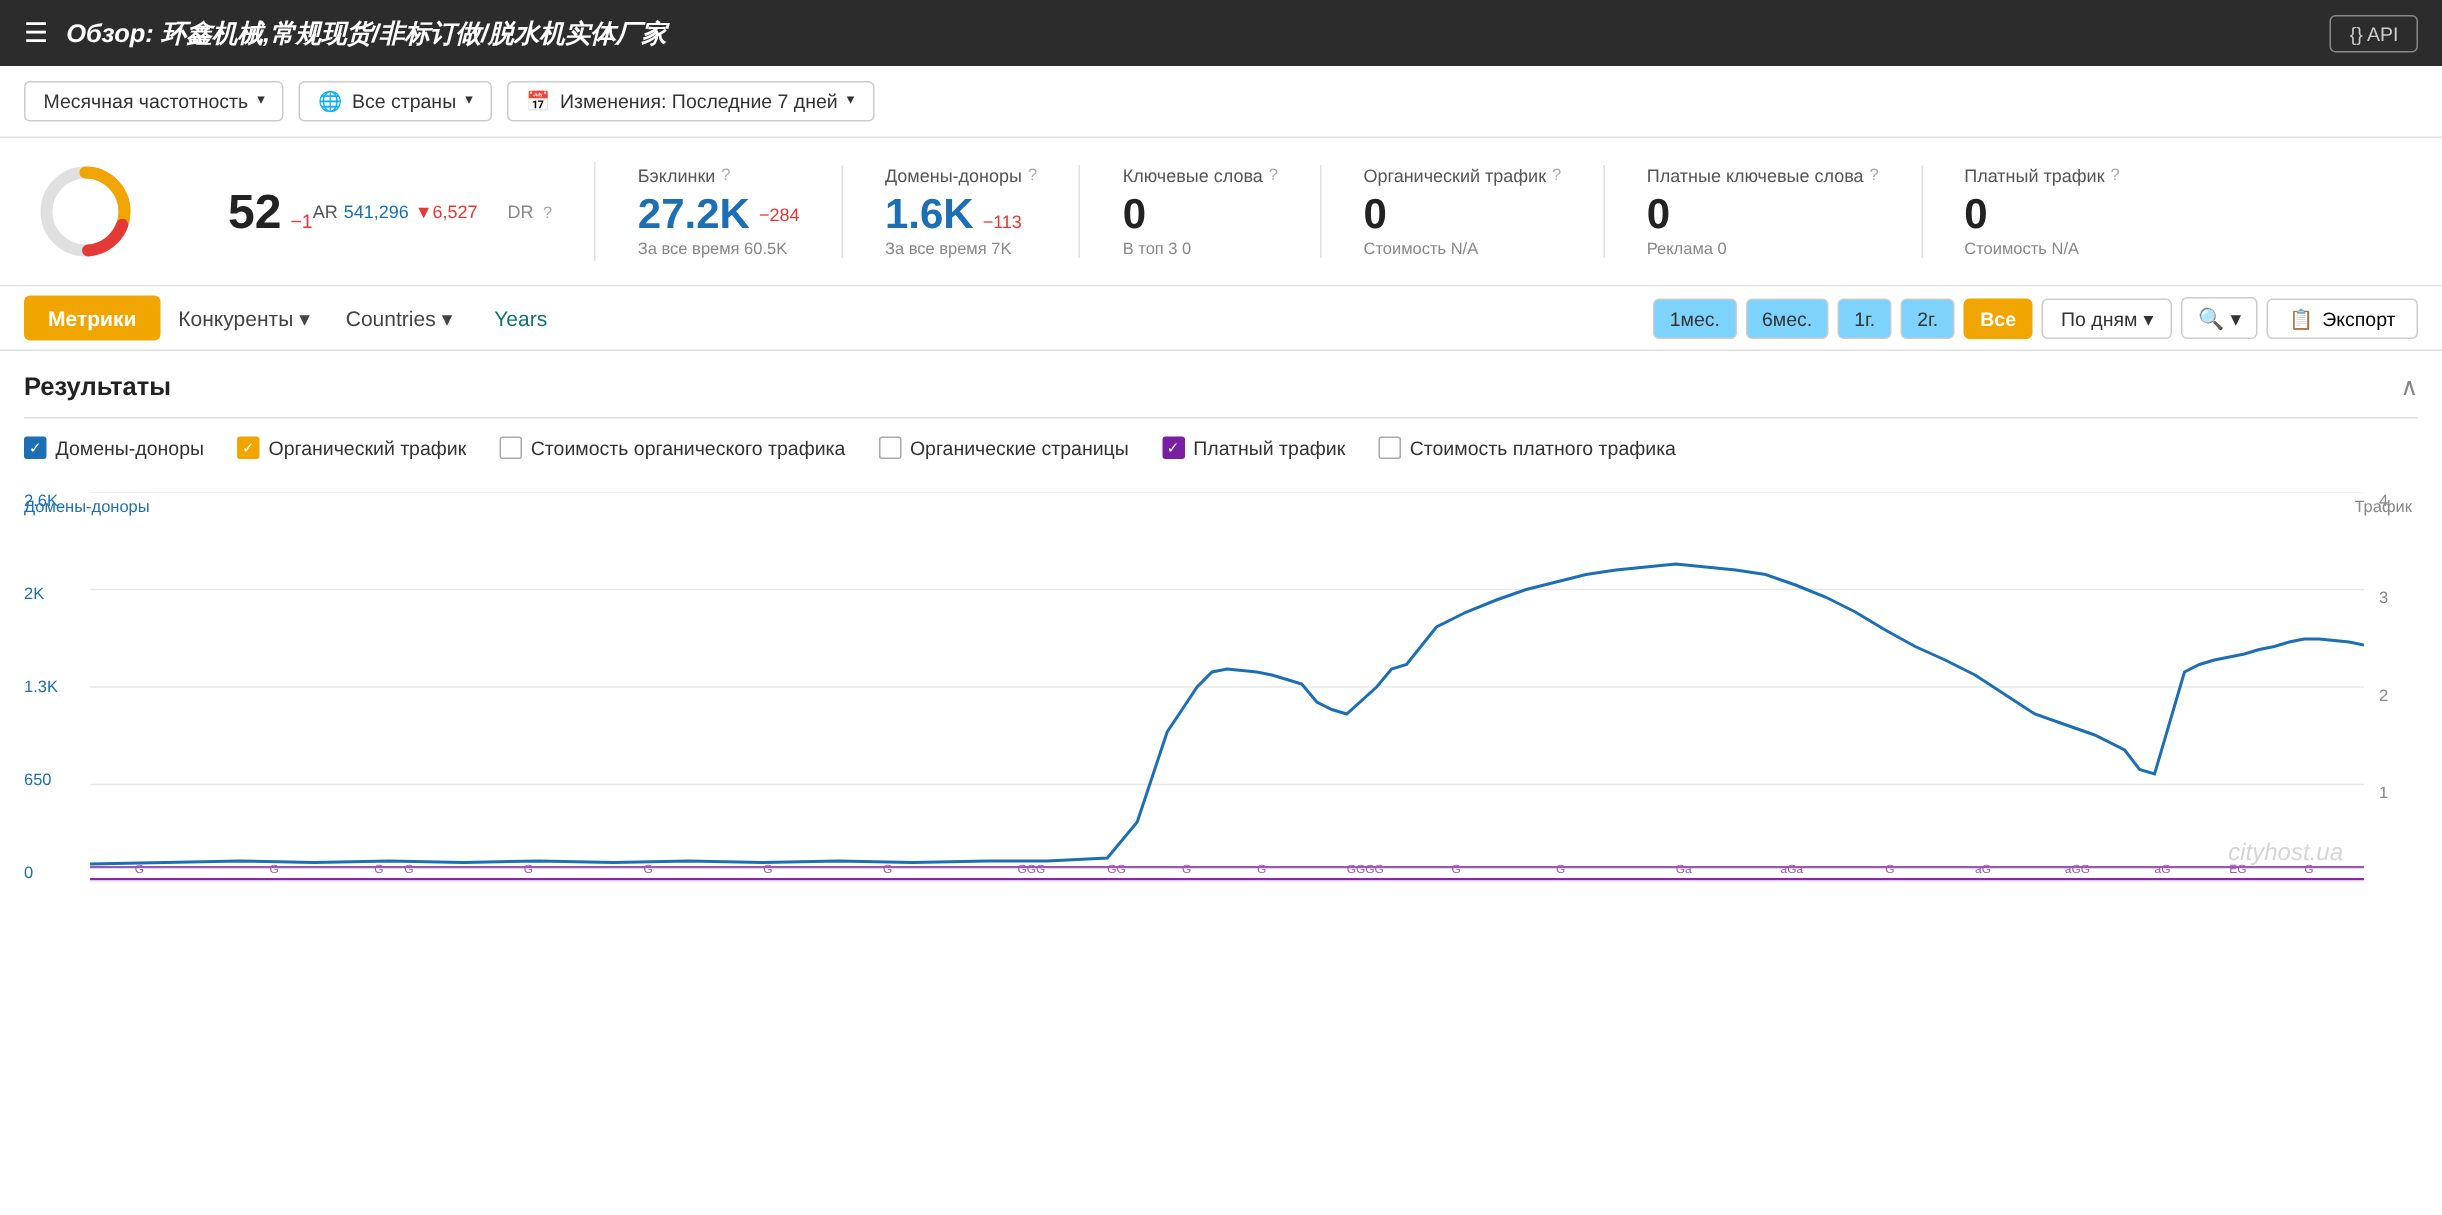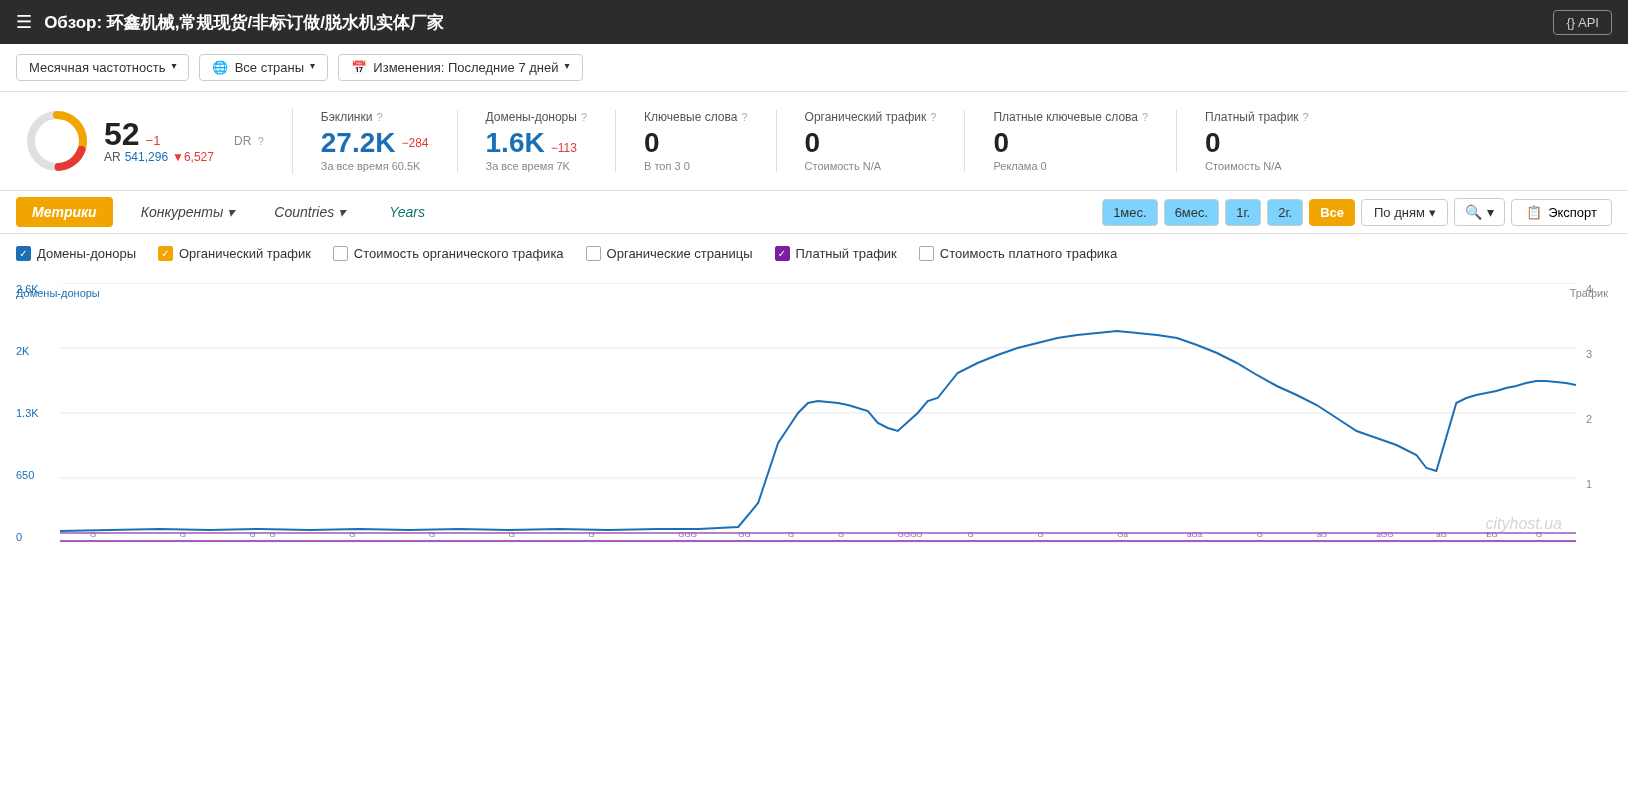--- a/index.html
+++ b/index.html
@@ -8,21 +8,21 @@
     
     .header {
       background: #2c2c2c;
       color: #fff;
       display: flex;
       align-items: center;
       justify-content: space-between;
       padding: 8px 16px;
       height: 44px;
     }
-    .header-title { font-size: 17px; font-weight: 600; }
+    .header-title { font-size: 17px; font-weight: 600; font-style: italic; }
     .api-button {
       border: 1px solid #888;
       background: #2c2c2c;
       color: #ccc;
       padding: 4px 12px;
       border-radius: 4px;
       font-size: 13px;
       cursor: pointer;
     }
     .hamburger { margin-right: 12px; cursor: pointer; font-size: 18px; }
@@ -76,37 +76,37 @@
     
     .dr-section {
       display: flex;
       align-items: center;
       gap: 14px;
       padding-right: 28px;
       border-right: 1px solid #e0e0e0;
       margin-right: 28px;
     }
     .donut-wrap { position: relative; width: 66px; height: 66px; }
-    .dr-info { display: flex; flex-direction: column; }
+    .dr-info { display: flex; flex-direction: row; margin-left: 48px; }
     .dr-number { font-size: 32px; font-weight: 700; color: #222; line-height: 1; }
     .dr-delta { font-size: 13px; color: #e53935; }
     .ar-row { font-size: 12px; color: #555; display: flex; align-items: center; gap: 4px; }
     .ar-val { color: #1c6fb5; }
     .ar-delta { color: #e53935; }
 
     
     .tabs-area {
       display: flex;
       align-items: center;
       justify-content: space-between;
       padding: 6px 16px;
       border-bottom: 1px solid #e0e0e0;
       background: #fff;
     }
-    .tabs-left { display: flex; gap: 16px; align-items: flex-start; font-style: italic; }
+    .tabs-left { display: flex; gap: 0; align-items: flex-start; }
     .tab {
       padding: 7px 16px;
       border-radius: 4px;
       cursor: pointer;
       font-size: 14px;
       color: #0f766e;
     }
     .tab.active {
       background: #f0a500;
       color: #fff;
@@ -417,20 +417,24 @@
       <span>▾</span>
     </div>
     <button class="export-btn">
       <span>📋</span>
       <span>Экспорт</span>
     </button>
   </div>
 </div>
 
 <div class="results-section">
+  <div class="results-header">
+    <span class="results-title">Результаты</span>
+    <span class="collapse-btn">∧</span>
+  </div>
 
   <div class="checkboxes-row">
     <div class="checkbox-item">
       <div class="cb-box checked-blue">
         <span class="cb-check">✓</span>
       </div>
       <span>Домены-доноры</span>
     </div>
     <div class="checkbox-item">
       <div class="cb-box checked-orange">

